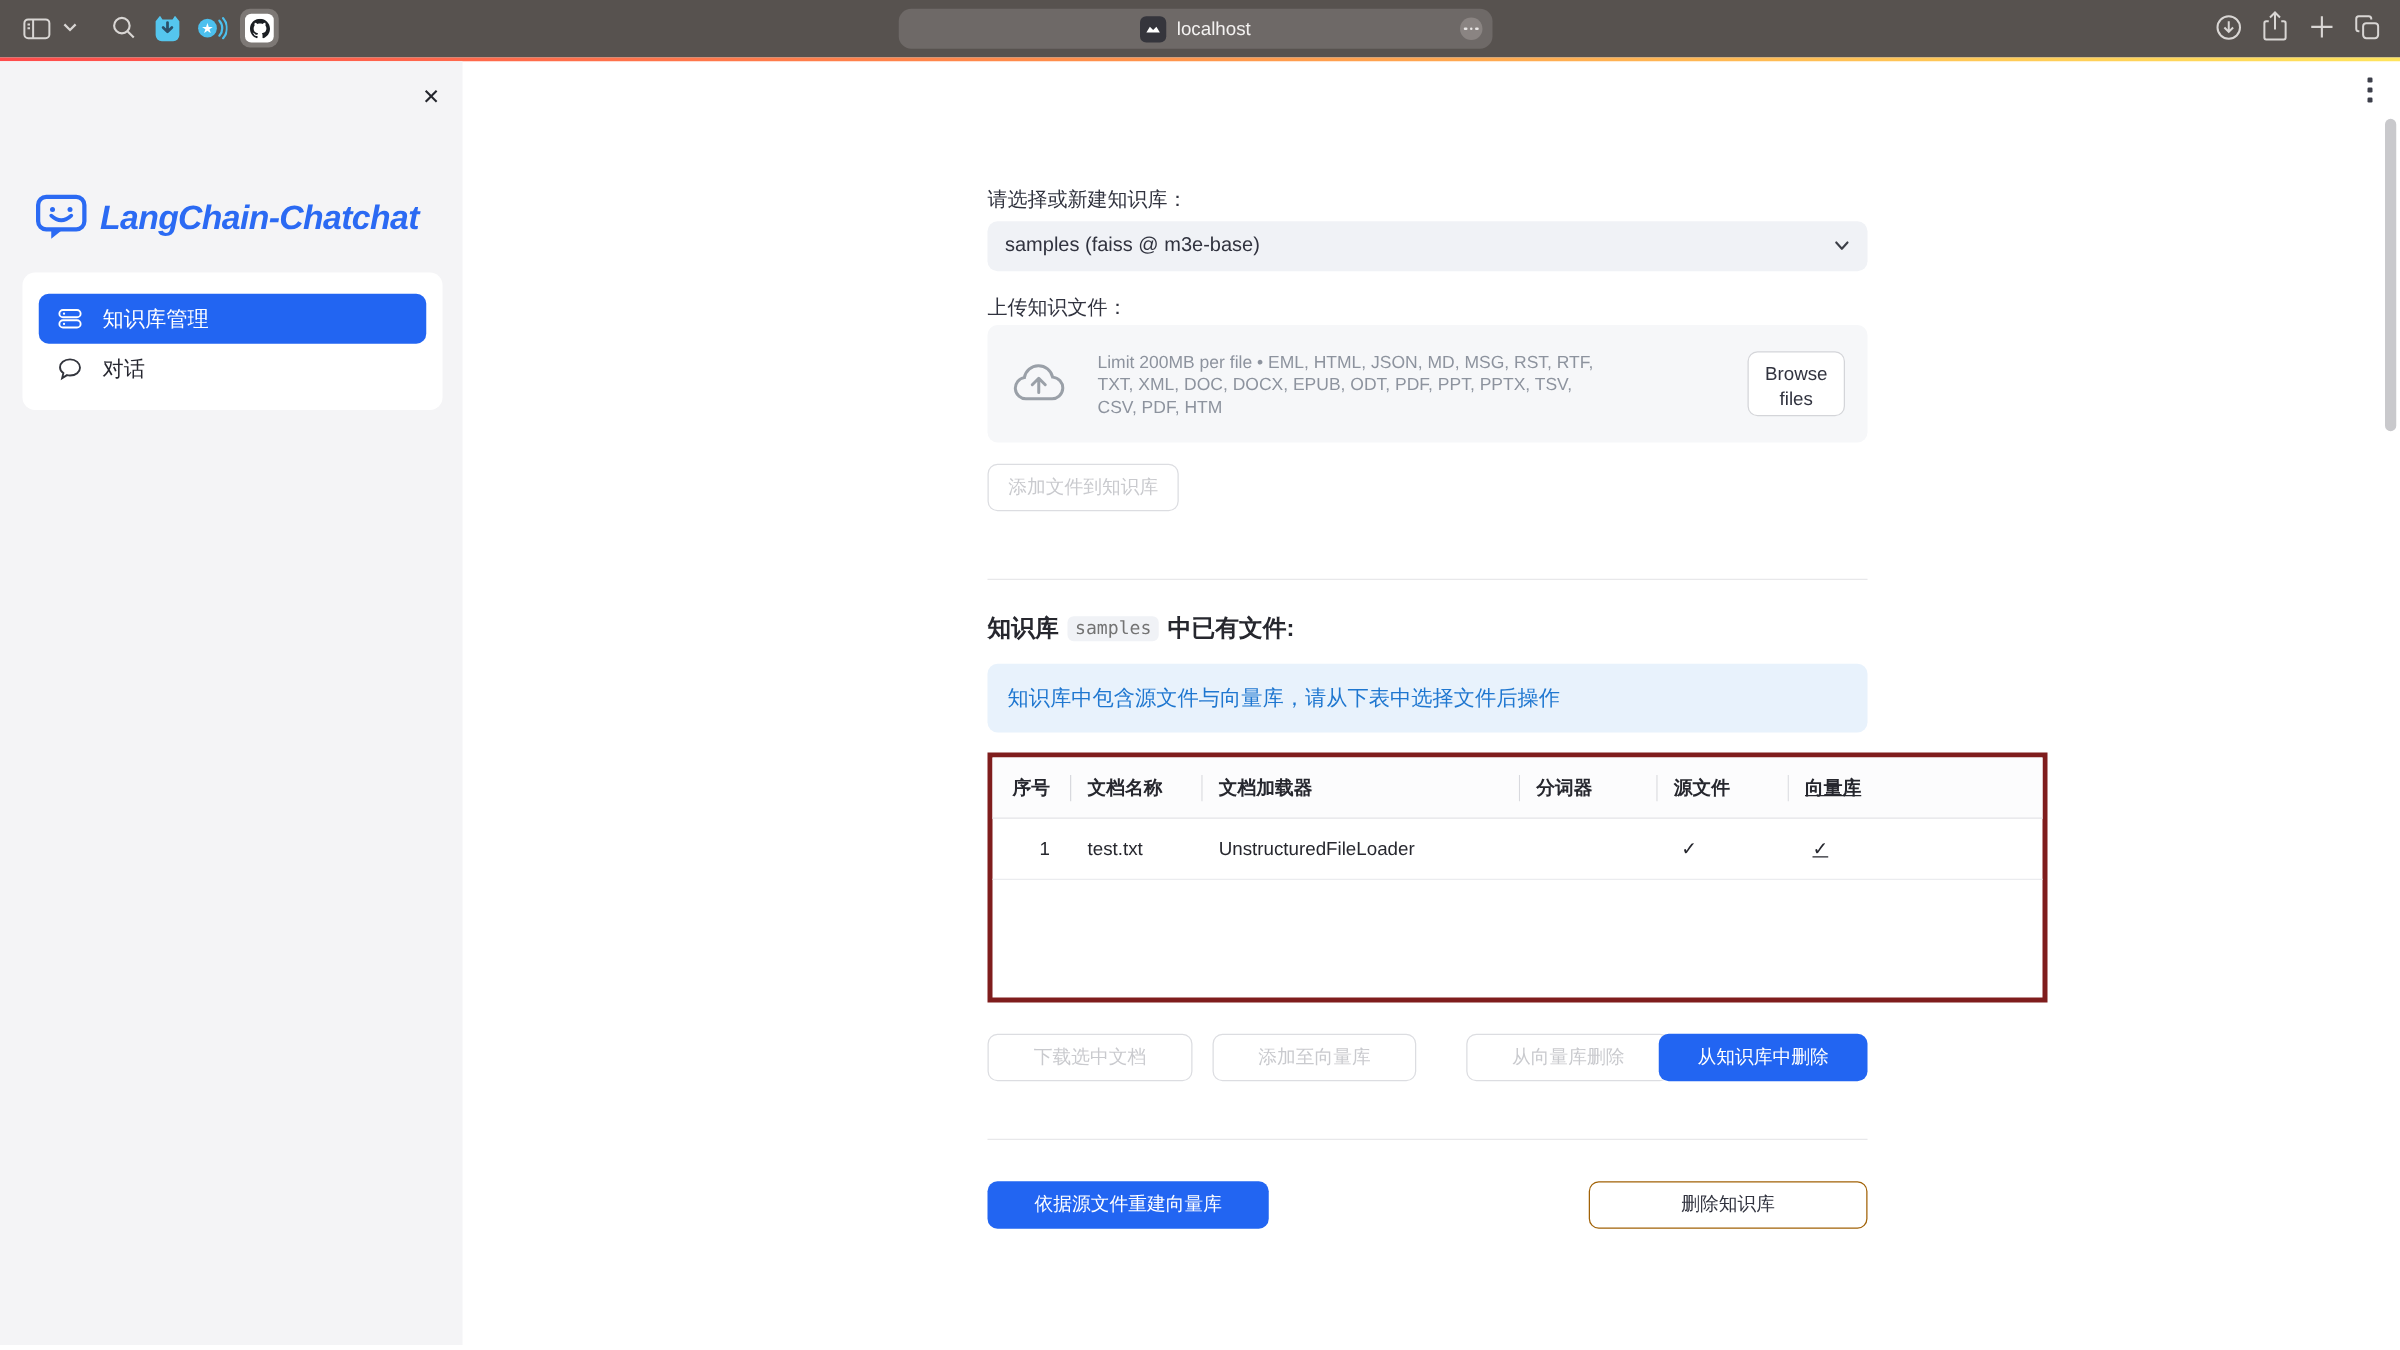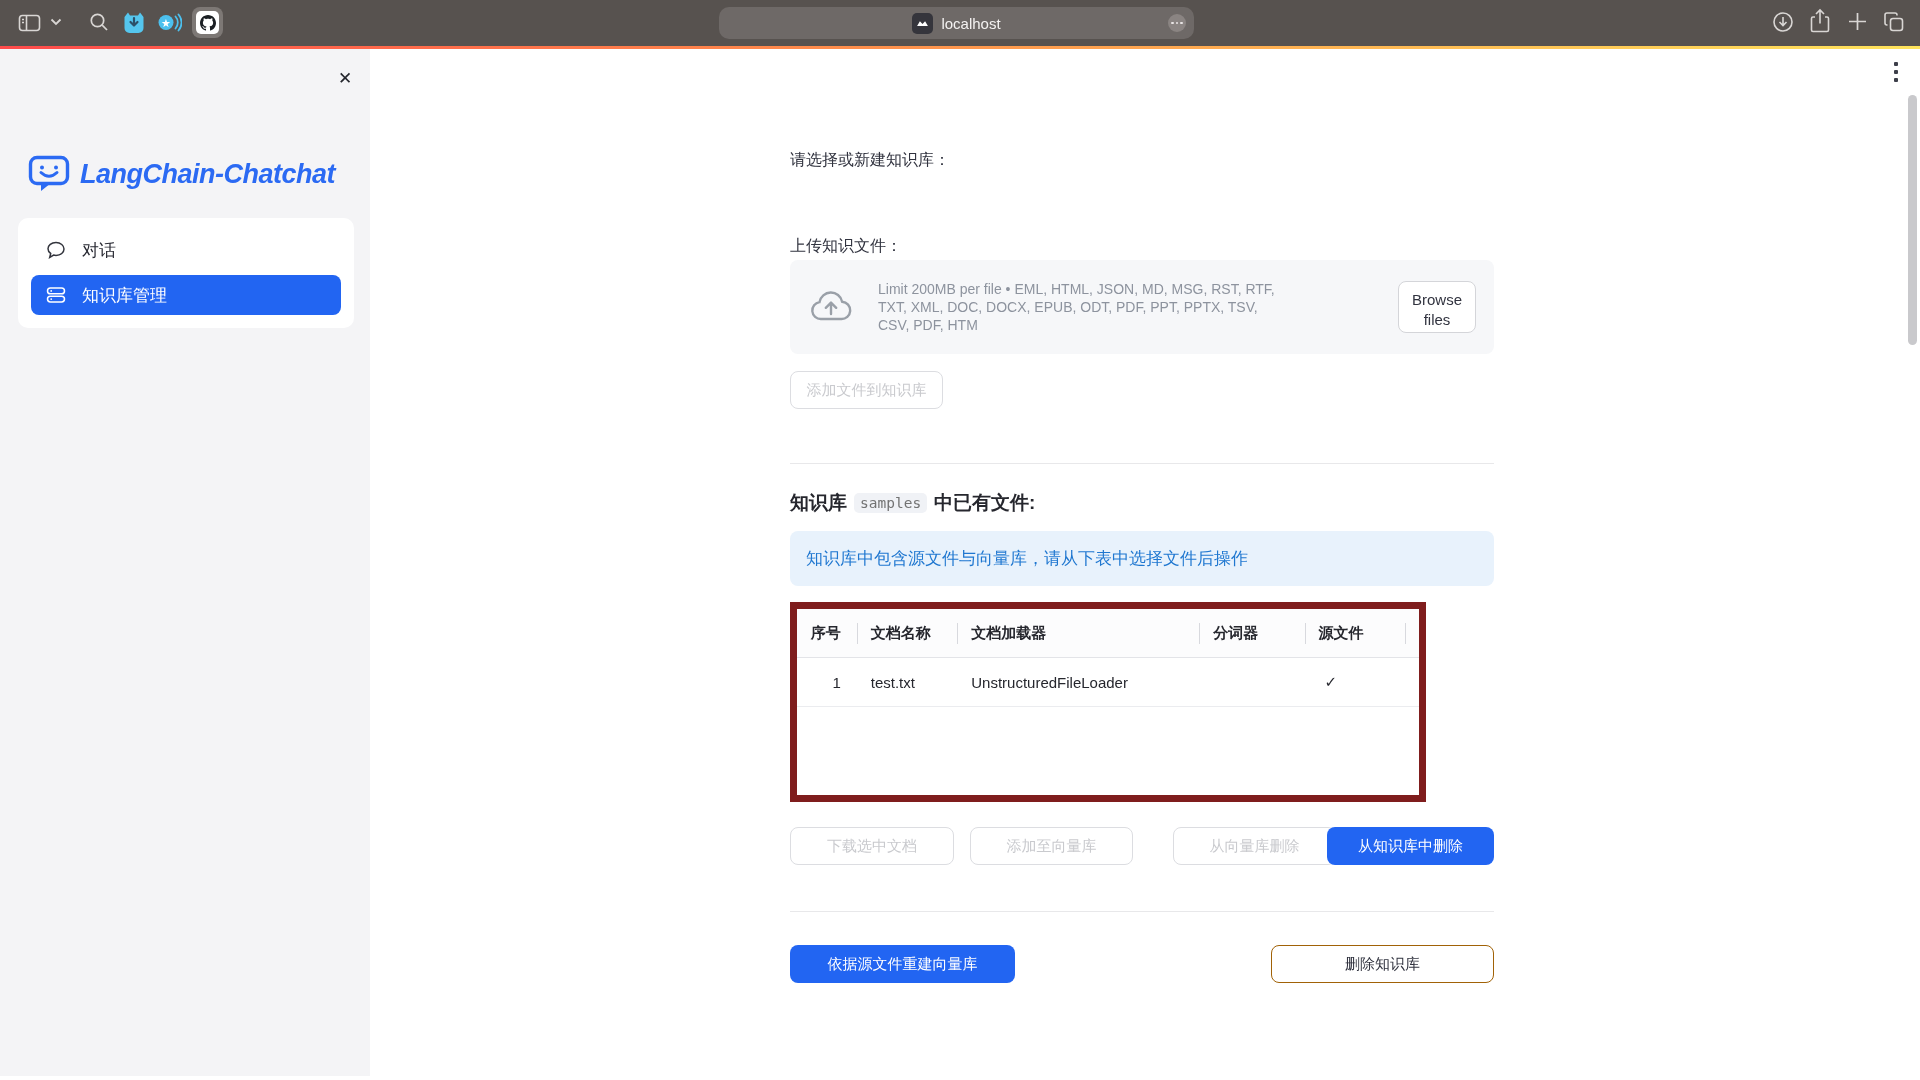--- a/index.html
+++ b/index.html
@@ -70,21 +70,21 @@
 
   .heading { position:absolute; top:441px; left:0; font-size:19px; font-weight:bold; color:#26272e;
     display:flex; align-items:center; gap:7px; }
   .heading code { font-family:"DejaVu Sans Mono",monospace; font-size:14.5px; font-weight:normal;
     color:#737373; background:#f0f2f6; padding:2px 6px; border-radius:5px; }
 
   .info-box { position:absolute; top:482px; left:0; width:704px; height:55px; background:#e8f2fc;
     border-radius:8px; display:flex; align-items:center; padding-left:16px;
     font-size:17px; color:#1f77d0; }
 
-  .tbl { position:absolute; top:553px; left:0; width:636px; height:200px; border:7px solid #7f1d1d;
+  .tbl { position:absolute; top:553px; left:0; width:848px; height:200px; border:4px solid #7f1d1d;
     background:#ffffff; }
   .tbl-head { display:flex; height:49px; border-bottom:1px solid #e3e4e8; background:#fcfcfd; }
   .tbl-row { display:flex; height:49px; border-bottom:1px solid #ebecef; }
   .cell { display:flex; align-items:center; padding-left:14px; font-size:15px; color:#26272e;
     position:relative; overflow:hidden; white-space:nowrap; }
   .tbl-head .cell { font-weight:600; font-size:15px; }
   .tbl-head .cell:not(:first-child)::before { content:""; position:absolute; left:0; top:14px;
     width:1px; height:21px; background:#d8d9de; }
   .c1 { width:62px; justify-content:flex-end; padding-right:16px; padding-left:0; }
   .c2 { width:105px; } .c3 { width:254px; } .c4 { width:110px; } .c5 { width:105px; }
@@ -190,49 +190,55 @@
       <rect x="2.5" y="2.5" width="37" height="26" rx="6.5" fill="none" stroke="#2b6af3" stroke-width="3.4"></rect>
       <circle cx="14" cy="12.5" r="2" fill="#2b6af3"></circle>
       <circle cx="28" cy="12.5" r="2" fill="#2b6af3"></circle>
       <path d="M13 17.5 Q21 25 29 17.5" fill="none" stroke="#2b6af3" stroke-width="3" stroke-linecap="round"></path>
       <polygon points="13,28 13,36 23,28" fill="#2b6af3"></polygon>
     </svg>
     <span class="logo-text">LangChain-Chatchat</span>
   </div>
 
   <nav class="nav-card">
-    <div class="nav-item">
-      <svg width="20" height="20" viewBox="0 0 20 20">
-        <path d="M10 2.5 c-4.7 0 -8 2.9 -8 6.3 c0 1.9 1 3.6 2.7 4.7 l-1 4 l3.9 -2.4 c0.8 0.2 1.6 0.3 2.4 0.3 c4.7 0 8 -2.9 8 -6.3 S14.7 2.5 10 2.5 Z" fill="none" stroke="#33353d" stroke-width="1.5"></path>
-      </svg>
-      <span>对话</span>
-    </div>
     <div class="nav-item active">
       <svg width="20" height="20" viewBox="0 0 20 20">
         <rect x="1.5" y="3" width="17" height="5.8" rx="2.9" fill="none" stroke="#ffffff" stroke-width="1.5"></rect>
         <rect x="1.5" y="11.2" width="17" height="5.8" rx="2.9" fill="none" stroke="#ffffff" stroke-width="1.5"></rect>
         <circle cx="5.2" cy="5.9" r="0.9" fill="#ffffff"></circle>
         <circle cx="5.2" cy="14.1" r="0.9" fill="#ffffff"></circle>
       </svg>
       <span>知识库管理</span>
     </div>
+    <div class="nav-item">
+      <svg width="20" height="20" viewBox="0 0 20 20">
+        <path d="M10 2.5 c-4.7 0 -8 2.9 -8 6.3 c0 1.9 1 3.6 2.7 4.7 l-1 4 l3.9 -2.4 c0.8 0.2 1.6 0.3 2.4 0.3 c4.7 0 8 -2.9 8 -6.3 S14.7 2.5 10 2.5 Z" fill="none" stroke="#33353d" stroke-width="1.5"></path>
+      </svg>
+      <span>对话</span>
+    </div>
   </nav>
 </aside>
 
 <div class="kebab">
     <i></i>
     <i></i>
     <i></i>
   </div>
 <div class="scroll-thumb"></div>
 
 <main class="content">
 
   <div class="lbl" style="top:101px;">请选择或新建知识库：</div>
 
+  <div class="kb-select">
+    <span>samples (faiss @ m3e-base)</span>
+    <svg class="chev" width="15" height="15" viewBox="0 0 15 15">
+      <path d="M3 5 L7.5 10 L12 5" fill="none" stroke="#3c3f47" stroke-width="1.7" stroke-linecap="round" stroke-linejoin="round"></path>
+    </svg>
+  </div>
 
   <div class="lbl" style="top:187px;">上传知识文件：</div>
 
   <div class="dropzone">
     <svg width="42" height="34" viewBox="0 0 42 34">
       <path d="M11 29 a8.5 8.5 0 0 1 -1.5 -16.9 a11.5 11.5 0 0 1 22.6 -0.4 A7.8 7.8 0 0 1 31 29 Z" fill="none" stroke="#9aa0a8" stroke-width="2.4"></path>
       <path d="M21 24 V13 M15.8 17.8 L21 12.6 L26.2 17.8" fill="none" stroke="#9aa0a8" stroke-width="2.4" stroke-linecap="round" stroke-linejoin="round"></path>
     </svg>
     <div>
       <div class="dz-limit">Limit 200MB per file • EML, HTML, JSON, MD, MSG, RST, RTF, TXT, XML, DOC, DOCX, EPUB, ODT, PDF, PPT, PPTX, TSV, CSV, PDF, HTM</div>

